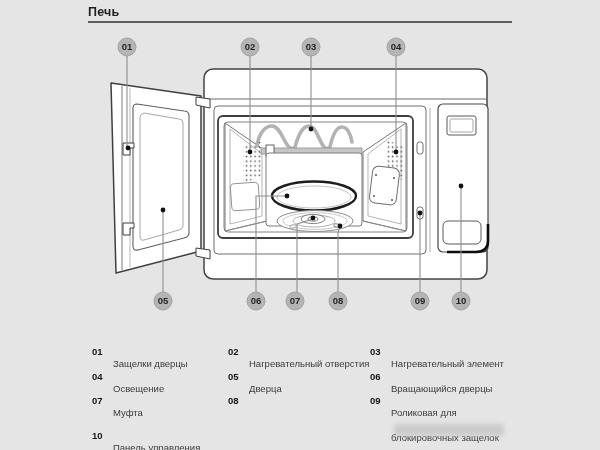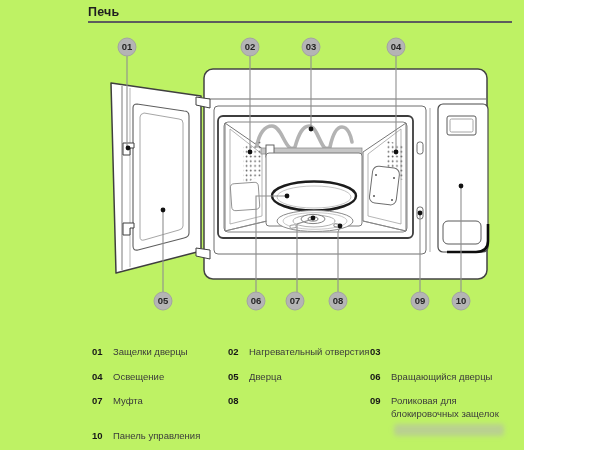--- a/index.html
+++ b/index.html
@@ -1,33 +1,33 @@
 <!DOCTYPE html>
 <html><head>
 <meta charset="utf-8">
 <style>
   html,body{margin:0;padding:0;background:#fff;}
   .page{
-    position:relative;width:524px;height:450px;background:#bef264;overflow:hidden;
+    position:relative;width:600px;height:450px;background:#e5e5e5;overflow:hidden;
     font-family:"Liberation Sans", sans-serif;
   }
   .title{
     position:absolute;left:88px;top:5px;font-size:12.5px;font-weight:bold;color:#1f1f1f;
     letter-spacing:.2px;
   }
   .title-rule{
     position:absolute;left:88px;top:21px;width:424px;height:2px;background:#5d5d5d;
   }
   .diagram-svg{position:absolute;left:0;top:0;}
   .legend-item{
     position:absolute;display:flex;gap:8px;align-items:flex-start;
     font-size:9.5px;color:#3a3a3a;line-height:1.35;
   }
   .legend-num{font-weight:bold;color:#161616;min-width:13px;}
-  .legend-label span{display:block;}
+  .legend-label span{display:block;margin-top:12px;}
   .watermark{
     position:absolute;left:394px;top:424px;width:110px;height:12px;
     background:#b5b5b5;border-radius:3px;filter:blur(2.5px);opacity:.55;
   }
 </style>
 </head>
 <body>
 
 <div class="page">
 
@@ -205,20 +205,23 @@
       </span>
   </div>
   <div class="legend-item" style="left:228px;top:346px">
     <span class="legend-num">02</span>
     <span class="legend-label">
         <span>Нагревательный отверстия</span>
       </span>
   </div>
   <div class="legend-item" style="left:370px;top:346px">
     <span class="legend-num">03</span>
+    <span class="legend-label">
+        <span>Нагревательный элемент</span>
+      </span>
   </div>
 
   <div class="legend-item" style="left:92px;top:371px">
     <span class="legend-num">04</span>
     <span class="legend-label">
         <span>Освещение</span>
       </span>
   </div>
   <div class="legend-item" style="left:228px;top:371px">
     <span class="legend-num">05</span>

